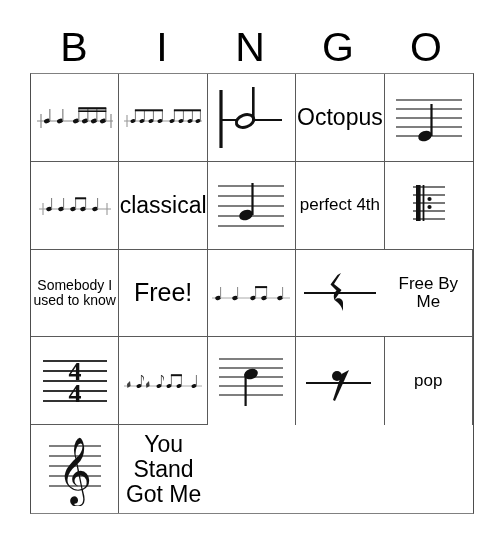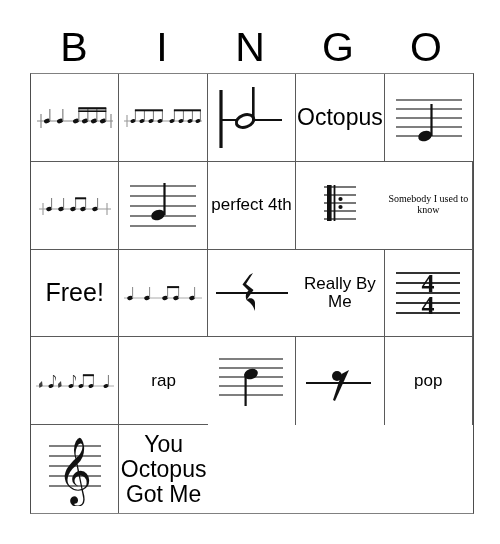--- a/index.html
+++ b/index.html
@@ -73,21 +73,21 @@
   .cell.row-5 { border-bottom: none; }
 
   .cell-text {
     text-align: center;
     line-height: 1.08;
     padding: 0 2px;
     word-wrap: break-word;
   }
   .txt-lg  { font-size: 17px; }
   .txt-md  { font-size: 23px; }
-  .txt-sm  { font-size: 10px; font-family: Liberation Serif, serif; }
+  .txt-sm  { font-size: 14px; }
   .txt-free{ font-size: 25px; }
 
   .art-wrap {
     width: 100%;
     height: 100%;
     display: flex;
     align-items: center;
     justify-content: center;
   }
   .art-wrap svg { display: block; }
@@ -213,20 +213,23 @@
             <rect x="50.1" y="13" width="1" height="11" fill="#777"></rect>
             <rect x="40.1" y="12.3" width="11" height="2"></rect>
             <ellipse cx="60" cy="24" rx="2.8" ry="2" transform="rotate(-18 60 24)"></ellipse>
             <rect x="62.1" y="13" width="1" height="11" fill="#777"></rect>
           </g>
           <line x1="72" y1="18" x2="72" y2="30" stroke="#999" stroke-width="1.1"></line>
         </svg>
       </div>
     </div>
 
+    <div class="cell row-2 col-2">
+      <div class="cell-text txt-md">classical</div>
+    </div>
 
     <div class="cell row-2 col-3">
       <div class="art-wrap">
         <svg width="76" height="60" viewBox="0 0 76 60">
           <g stroke="#555" stroke-width="1.6">
             <line x1="5" y1="11" x2="71" y2="11"></line>
             <line x1="5" y1="21" x2="71" y2="21"></line>
             <line x1="5" y1="31" x2="71" y2="31"></line>
             <line x1="5" y1="41" x2="71" y2="41"></line>
             <line x1="5" y1="51" x2="71" y2="51"></line>
@@ -297,21 +300,21 @@
           <line x1="3" y1="30" x2="75" y2="30" stroke="#111" stroke-width="2"></line>
           <g fill="#111">
             <path d="M40 10 L33 21 L40.5 27 L33.5 37 C33.5 37 31 31 35.5 27.5 L29.5 21.5 L36.5 12 Z"></path>
             <path d="M33.5 37 C37 33.5 42 36 42 40 L42 48 C40 42 37 39.5 33.5 37 Z"></path>
           </g>
         </svg>
       </div>
     </div>
 
     <div class="cell row-4 col-1">
-      <div class="cell-text txt-lg">Really By Me</div>
+      <div class="cell-text txt-lg">Free By Me</div>
     </div>
 
     <div class="cell row-4 col-2">
       <div class="art-wrap">
         <svg width="76" height="62" viewBox="0 0 76 62">
           <g stroke="#333" stroke-width="2">
             <line x1="6" y1="11" x2="70" y2="11"></line>
             <line x1="6" y1="21" x2="70" y2="21"></line>
             <line x1="6" y1="31" x2="70" y2="31"></line>
             <line x1="6" y1="41" x2="70" y2="41"></line>
@@ -342,23 +345,20 @@
             <rect x="58.9" y="14" width="1" height="11" fill="#777"></rect>
             <rect x="48.9" y="13.2" width="11" height="2"></rect>
             <ellipse cx="72" cy="25" rx="2.6" ry="1.9" transform="rotate(-18 72 25)"></ellipse>
             <rect x="73.9" y="14" width="1" height="11" fill="#777"></rect>
           </g>
         </svg>
       </div>
     </div>
 
 
-    <div class="cell row-4 col-5">
-      <div class="cell-text txt-lg">rap</div>
-    </div>
 
     <div class="cell row-5 col-1">
       <div class="art-wrap">
         <svg width="76" height="64" viewBox="0 0 76 64">
           <g stroke="#555" stroke-width="1.6">
             <line x1="6" y1="10" x2="70" y2="10"></line>
             <line x1="6" y1="19" x2="70" y2="19"></line>
             <line x1="6" y1="28" x2="70" y2="28"></line>
             <line x1="6" y1="37" x2="70" y2="37"></line>
             <line x1="6" y1="46" x2="70" y2="46"></line>
@@ -396,17 +396,17 @@
             <line x1="12" y1="34" x2="64" y2="34"></line>
             <line x1="12" y1="44" x2="64" y2="44"></line>
             <line x1="12" y1="54" x2="64" y2="54"></line>
           </g>
           <text x="38" y="58" font-family="'DejaVu Sans', sans-serif" font-size="58" text-anchor="middle" fill="#111">𝄞</text>
         </svg>
       </div>
     </div>
 
     <div class="cell row-5 col-5">
-      <div class="cell-text txt-md">You Octopus Got Me</div>
+      <div class="cell-text txt-md">You Stand Got Me</div>
     </div>
 
   </div>
 </div>
 
 </body></html>

